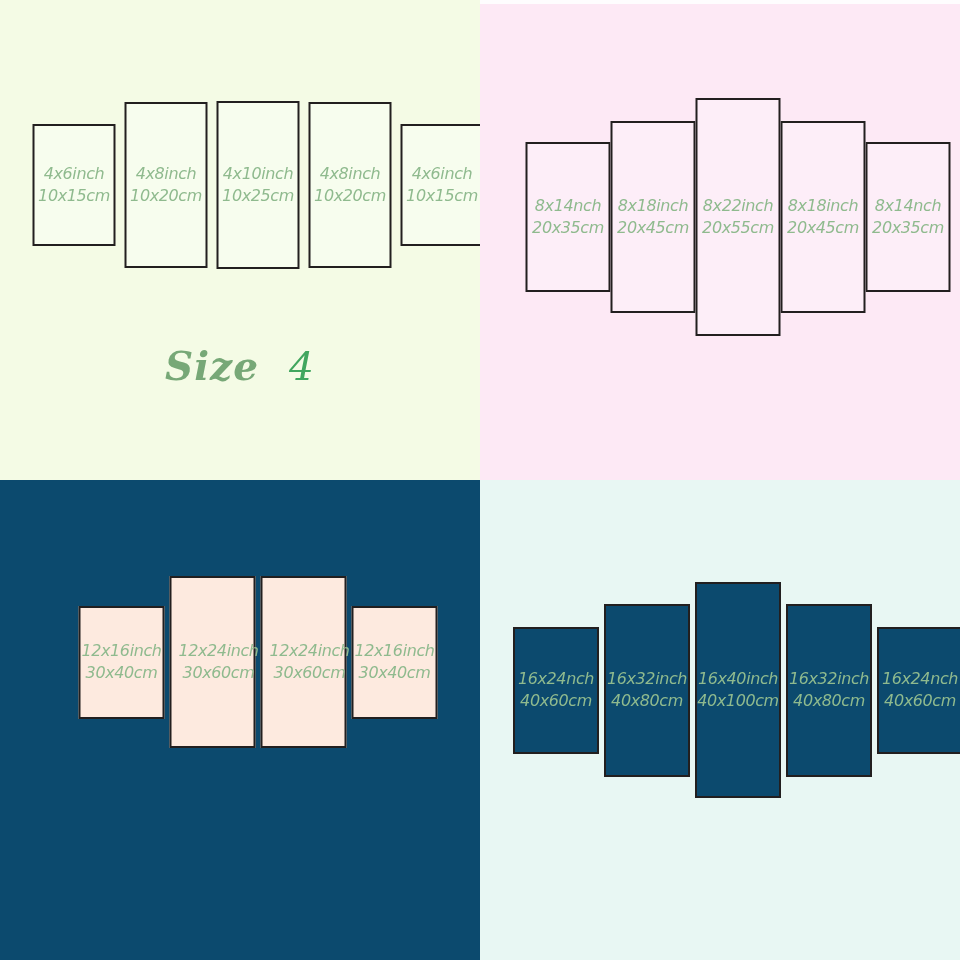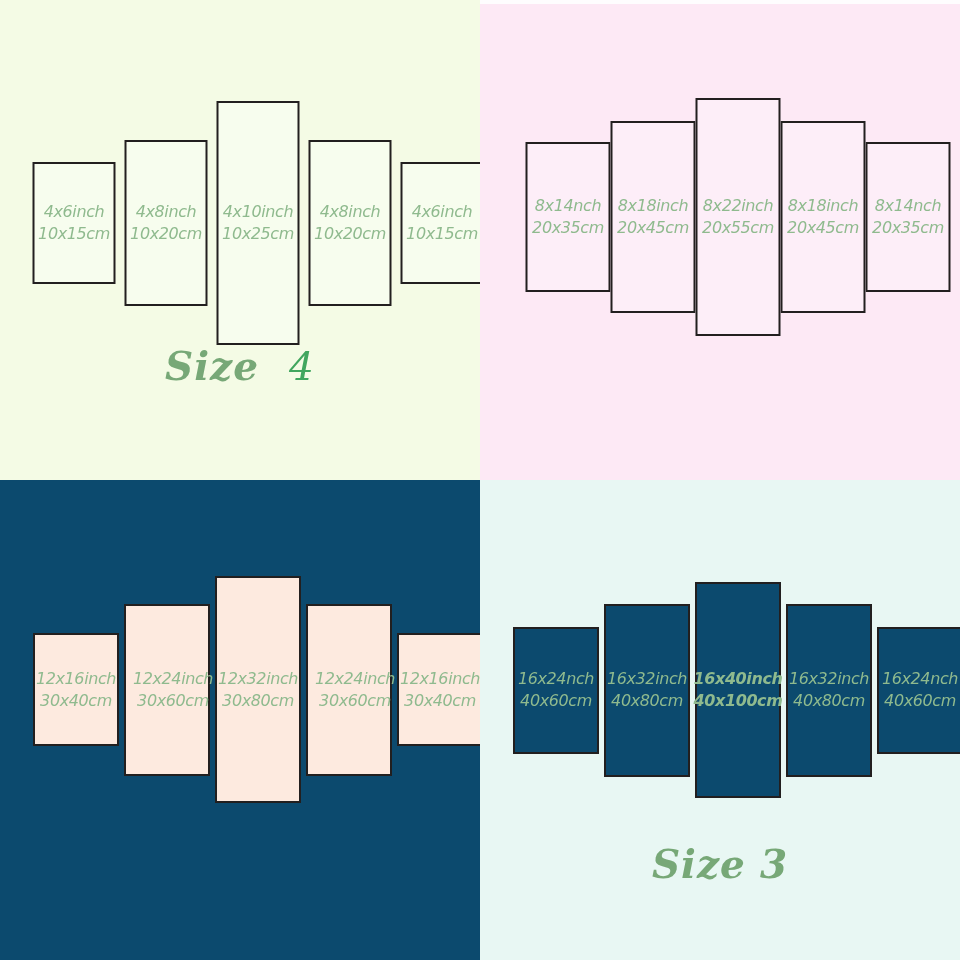--- a/index.html
+++ b/index.html
@@ -46,24 +46,24 @@
     flex-direction: column;
     justify-content: center;
     align-items: center;
     flex: 0 0 auto;
   }
   .q-tl .panel { background: #f7fdee; width: 83px; }
   .q-tr .panel { background: #fdeef8; width: 85px; }
   .q-bl .panel { background: #fdeadf; width: 86px; }
   .q-br .panel { background: #0c4a6e; width: 86px; }
 
-  .q-tl .p-s { height: 122px; } .q-tl .p-m { height: 166px; } .q-tl .p-l { height: 244px; }
+  .q-tl .p-s { height: 122px; } .q-tl .p-m { height: 166px; } .q-tl .p-l { height: 168px; }
   .q-tr .p-s { height: 150px; } .q-tr .p-m { height: 192px; } .q-tr .p-l { height: 238px; }
   .q-bl .p-s { height: 113px; } .q-bl .p-m { height: 172px; padding-left: 12px; } .q-bl .p-l { height: 227px; }
-  .q-br .p-s { height: 127px; } .q-br .p-m { height: 173px; } .q-br .p-l { height: 216px; font-weight: bold; }
+  .q-br .p-s { height: 127px; } .q-br .p-m { height: 173px; } .q-br .p-l { height: 216px; }
 
   .panel span {
     display: block;
     font-style: italic;
     font-size: 16px;
     line-height: 22px;
     letter-spacing: -0.4px;
     white-space: nowrap;
     color: #8fba8e;
     text-align: center;
@@ -153,24 +153,20 @@
   <section class="quad q-bl">
     <div class="panels">
       <div class="panel p-s">
         <span>12x16inch</span>
         <span>30x40cm</span>
       </div>
       <div class="panel p-m">
         <span>12x24inch</span>
         <span>30x60cm</span>
       </div>
-      <div class="panel p-l">
-        <span>12x32inch</span>
-        <span>30x80cm</span>
-      </div>
       <div class="panel p-m">
         <span>12x24inch</span>
         <span>30x60cm</span>
       </div>
       <div class="panel p-s">
         <span>12x16inch</span>
         <span>30x40cm</span>
       </div>
     </div>
   </section>
@@ -191,18 +187,15 @@
       </div>
       <div class="panel p-m">
         <span>16x32inch</span>
         <span>40x80cm</span>
       </div>
       <div class="panel p-s">
         <span>16x24nch</span>
         <span>40x60cm</span>
       </div>
     </div>
-    <div class="quad-title">
-      <span>Size</span><span class="title-num">3</span>
-    </div>
   </section>
 
 </div>
 
 </body></html>

